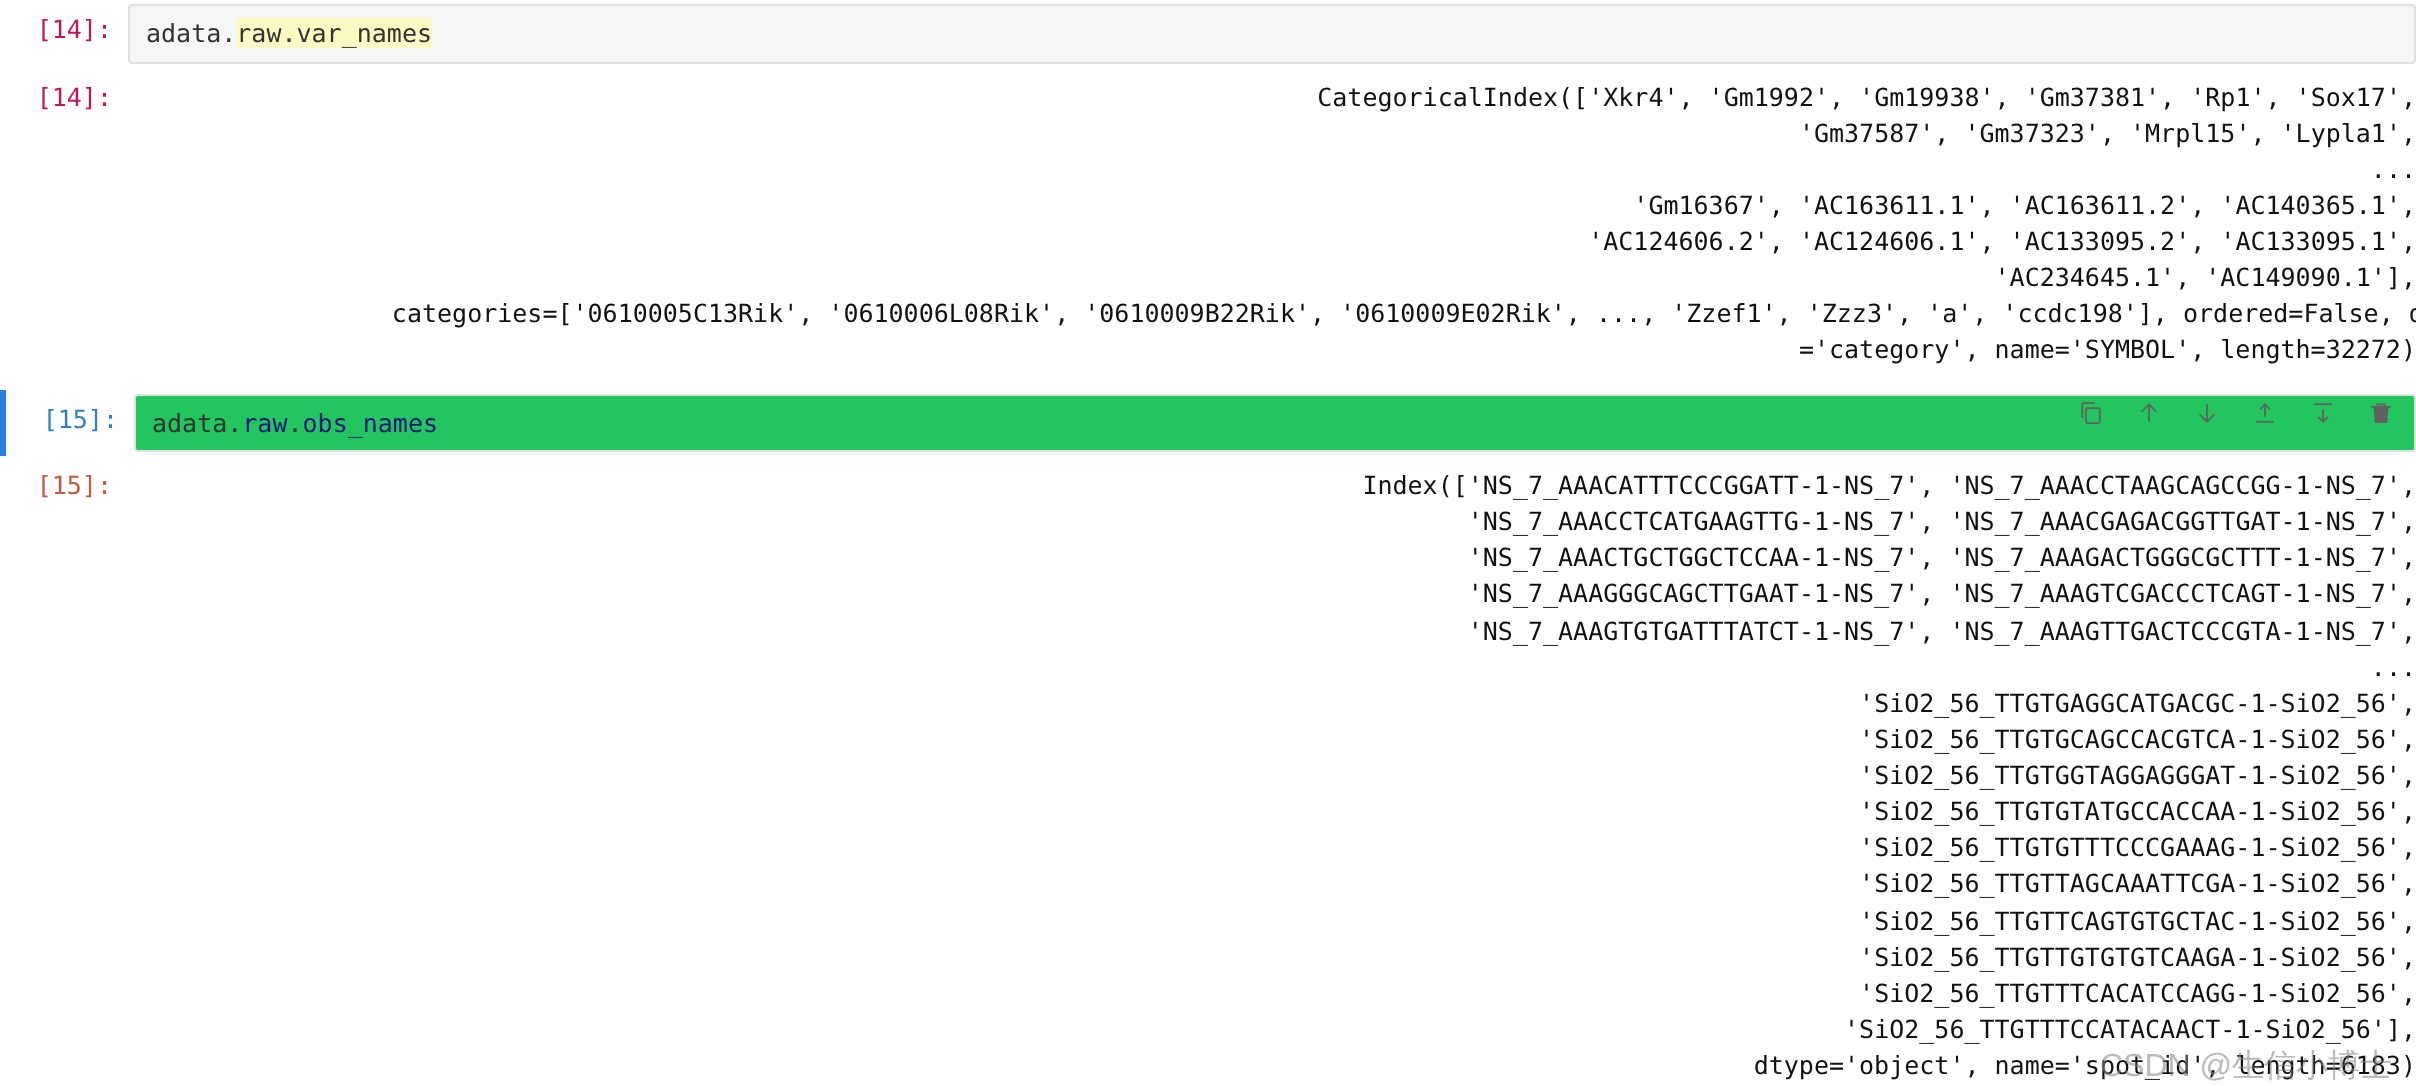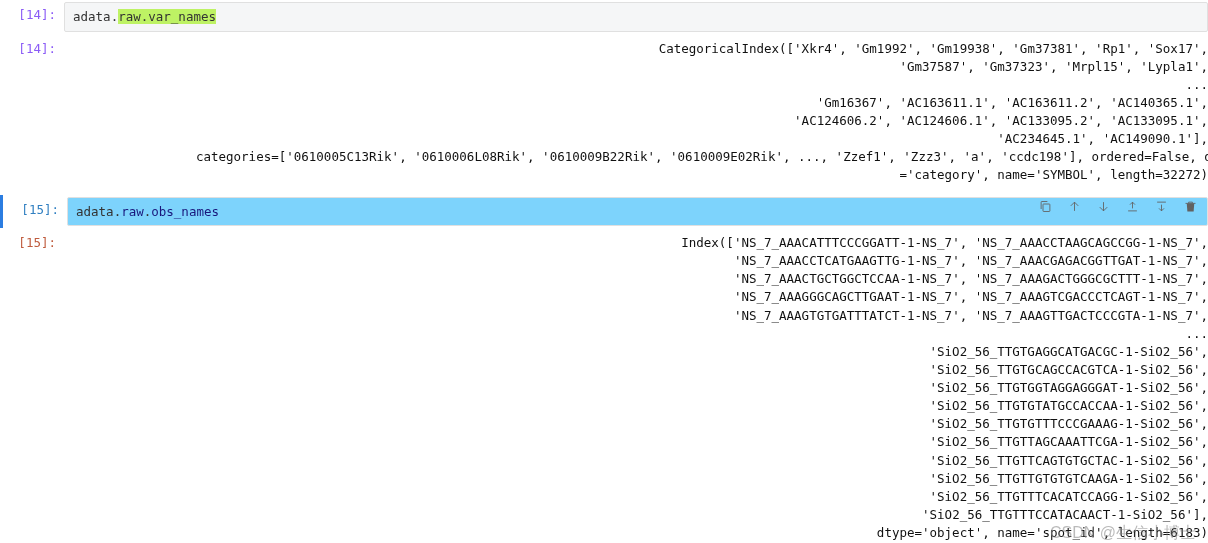--- a/index.html
+++ b/index.html
@@ -18,35 +18,35 @@
     width: 64px;
     min-width: 64px;
     text-align: right;
     padding: 4px 8px 2px 0;
     font-family: Menlo, Consolas, "DejaVu Sans Mono", monospace;
     font-size: 12.5px;
     color: #307fc1;
     line-height: 1.4;
   }
   .prompt.out { color: #bf5b3d; }
-  .prompt.greyish { color: #8b5cf6; }
+  .prompt.greyish { color: #be185d; }
   .content-area { flex: 1; min-width: 0; position: relative; }
   .input-box {
     border: 1px solid #e0e0e0;
-    background: #7dd3fc;
+    background: #22c55e;
     border-radius: 2px;
     padding: 5px 8px;
     font-family: Menlo, Consolas, "DejaVu Sans Mono", monospace;
     font-size: 12.5px;
     line-height: 1.4;
     white-space: pre;
     overflow-x: auto;
   }
   .input-box.selected { background: #f5f6f7; }
-  .input-box .hi { background: #bef264; }
+  .input-box .hi { background: #fef9c3; }
   .input-box .attr { color: #19177c; }
   .output-text {
     padding: 4px 0 8px 4px;
     font-family: Menlo, Consolas, "DejaVu Sans Mono", monospace;
     font-size: 12.5px;
     line-height: 1.45;
     white-space: pre;
     color: #111;
     overflow-x: auto;
     text-align: right;

